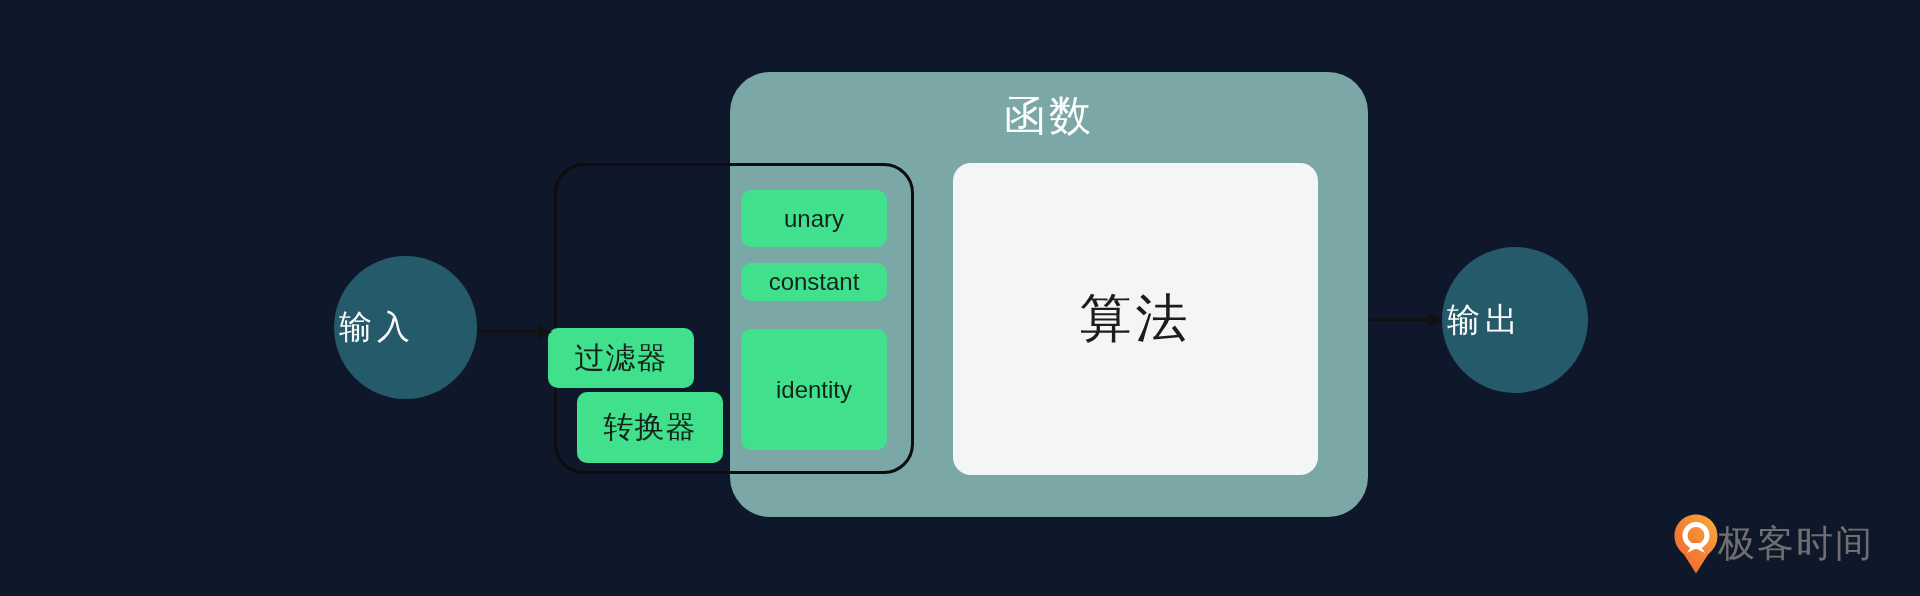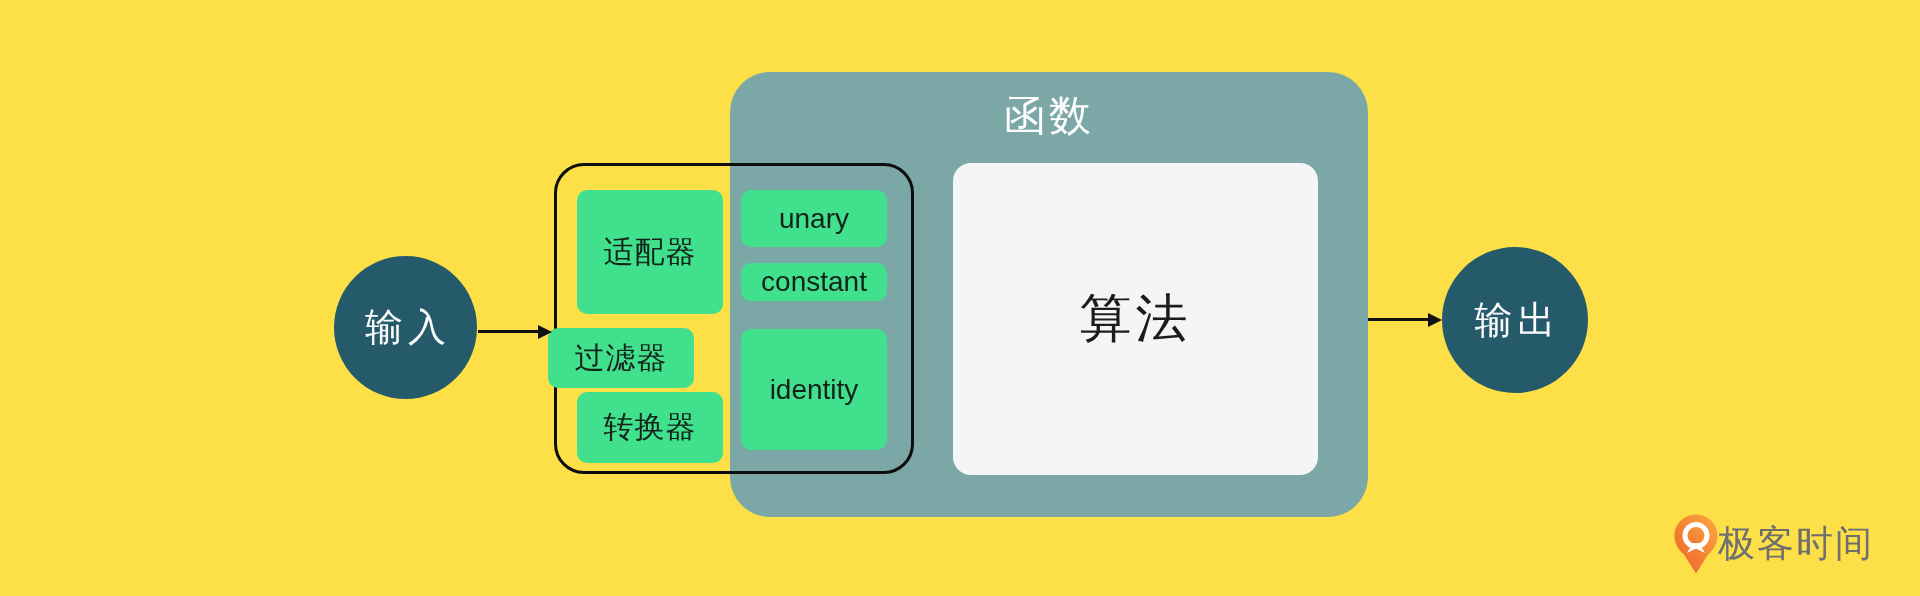--- a/index.html
+++ b/index.html
@@ -5,21 +5,21 @@
   html, body {
     margin: 0;
     padding: 0;
     background: #f4f5f7;
     font-family: "Liberation Sans", "DejaVu Sans", sans-serif;
   }
   .canvas {
     position: relative;
     width: 1920px;
     height: 596px;
-    background: #fde047;
+    background: #0f172a;
     overflow: hidden;
   }
 
   
   .teal-panel {
     position: absolute;
     left: 730px;
     top: 72px;
     width: 638px;
     height: 445px;
@@ -71,38 +71,38 @@
   .gbox {
     position: absolute;
     background: #41e08d;
     border-radius: 10px;
     display: flex;
     align-items: center;
     justify-content: center;
     color: #13231b;
   }
   .gbox.cn { font-size: 30px; letter-spacing: 1px; }
-  .gbox.en { font-size: 28px; }
+  .gbox.en { font-size: 24px; }
   .gb-adapter   { left: 577px; top: 190px; width: 146px; height: 124px; }
   .gb-filter    { left: 548px; top: 328px; width: 146px; height: 60px; }
   .gb-converter { left: 577px; top: 392px; width: 146px; height: 71px; }
   .gb-unary     { left: 741px; top: 190px; width: 146px; height: 57px; }
   .gb-constant  { left: 741px; top: 263px; width: 146px; height: 38px; }
   .gb-identity  { left: 741px; top: 329px; width: 146px; height: 121px; text-align: right; }
 
   
   .node-circle {
     position: absolute;
     border-radius: 50%;
     background: #255a6b;
     display: flex;
     align-items: center;
-    justify-content: center;
+    justify-content: flex-start;
     color: #fafafa;
-    font-size: 38px;
+    font-size: 33px;
     letter-spacing: 5px;
   }
   .circle-input  { left: 334px; top: 256px; width: 143px; height: 143px; }
   .circle-output { left: 1442px; top: 247px; width: 146px; height: 146px; }
   .node-circle .circle-label { padding-left: 5px; } 
 
   
   .arrow {
     position: absolute;
     height: 0;
@@ -144,23 +144,20 @@
 
   <div class="teal-panel">
     <div class="panel-title">函数</div>
     <div class="white-box">
       <span class="algo-label">算法</span>
     </div>
   </div>
 
   <div class="outline-rect"></div>
 
-  <div class="gbox cn gb-adapter">
-    <span>适配器</span>
-  </div>
   <div class="gbox cn gb-filter">
     <span>过滤器</span>
   </div>
   <div class="gbox cn gb-converter">
     <span>转换器</span>
   </div>
 
   <div class="gbox en gb-unary">
     <span>unary</span>
   </div>

